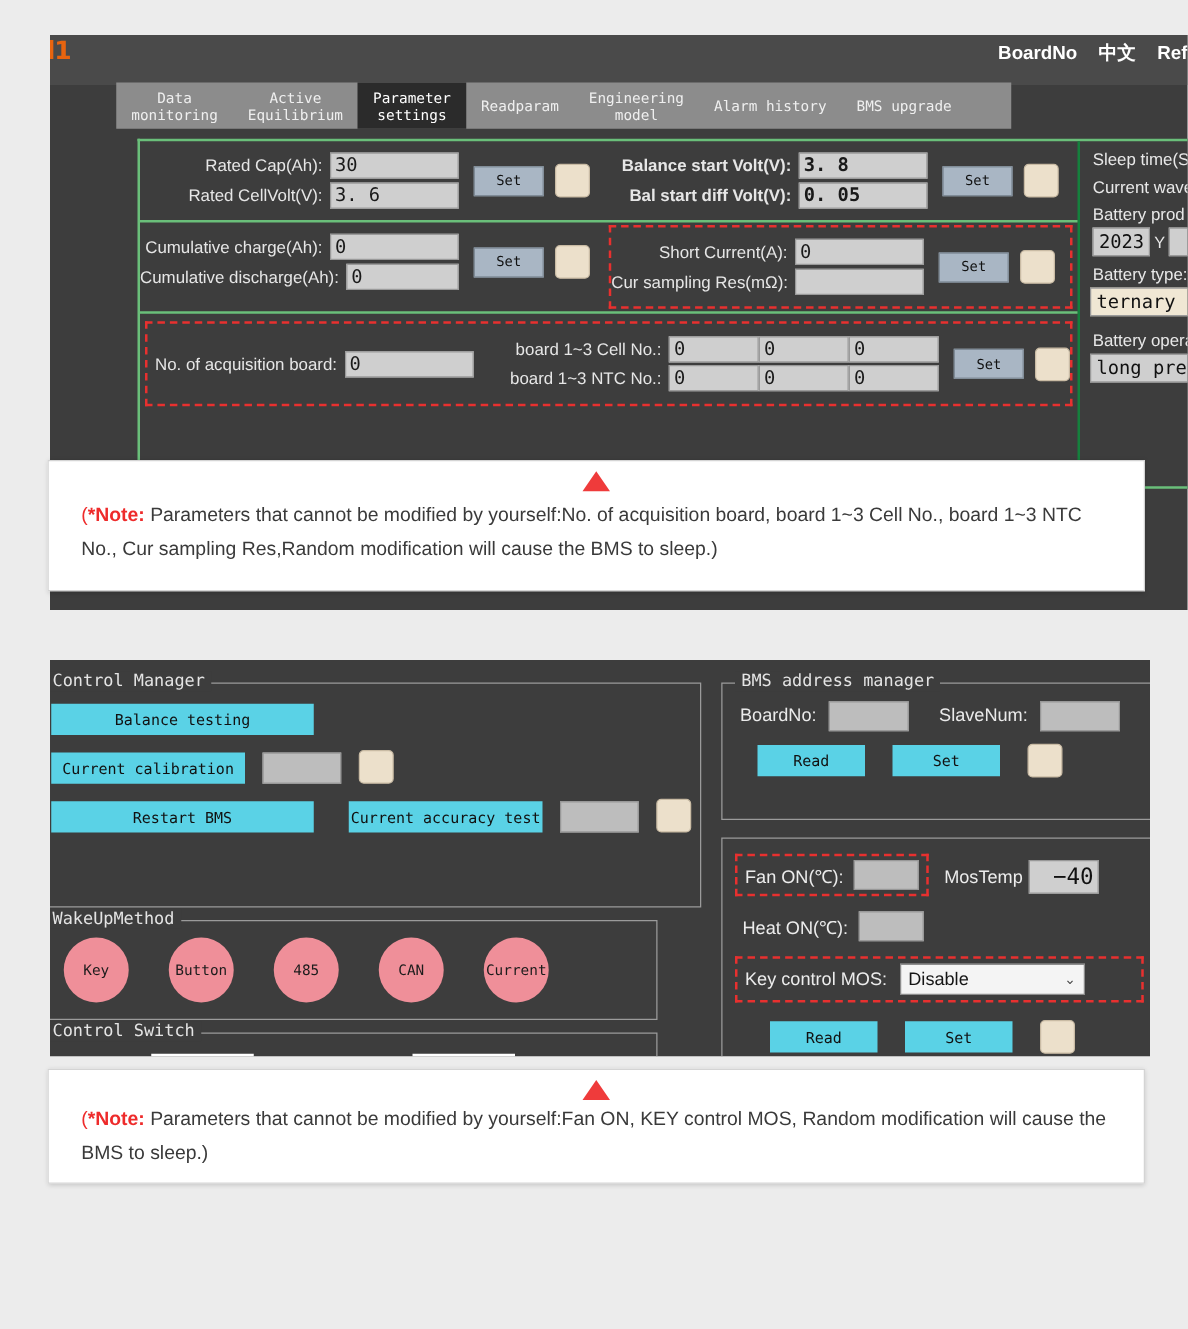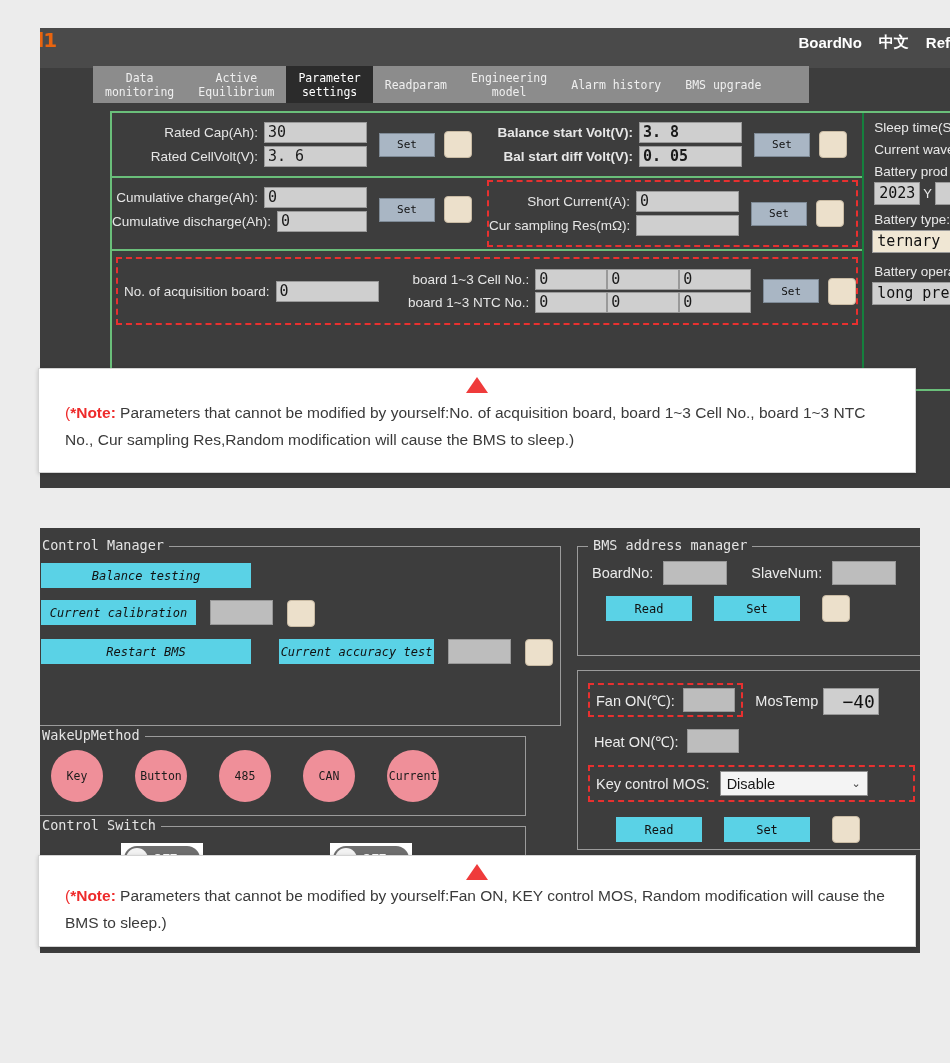--- a/index.html
+++ b/index.html
@@ -11,21 +11,21 @@
     overflow: hidden;
   }
 
   
   .screenshot-card {
     position: absolute;
     background: #3d3d3d;
     overflow: hidden;
   }
   .card1 { left: 40px; top: 28px; width: 910px; height: 460px; }
-  .card2 { left: 40px; top: 528px; width: 880px; height: 425px; }
+  .card2 { left: 40px; top: 528px; width: 880px; height: 317px; }
 
   
   .app-top {
     position: relative;
     height: 40px;
     background: #4a4a4a;
     width: 100%;
   }
   .logo-d1 {
     position: absolute; left: -10px; top: 0px;
@@ -224,21 +224,21 @@
     cursor: pointer;
     border: none;
     height: 25px;
   }
   .grey-box {
     background: #bdbdbd;
     border: 1px solid #989898;
     height: 25px; width: 63px;
   }
 
-  .cm-row { display: flex; align-items: flex-start; gap: 28px; margin-bottom: 12px; font-style: italic; }
+  .cm-row { display: flex; align-items: flex-end; gap: 28px; margin-bottom: 12px; }
   .cm-btn-a { width: 210px; }
   .cm-btn-b { width: 155px; }
 
   .circle-btn {
     width: 52px; height: 52px;
     border-radius: 50%;
     background: #ef8f99;
     color: #1c1c1c;
     font-family: "DejaVu Sans Mono", monospace;
     font-size: 11.5px;

